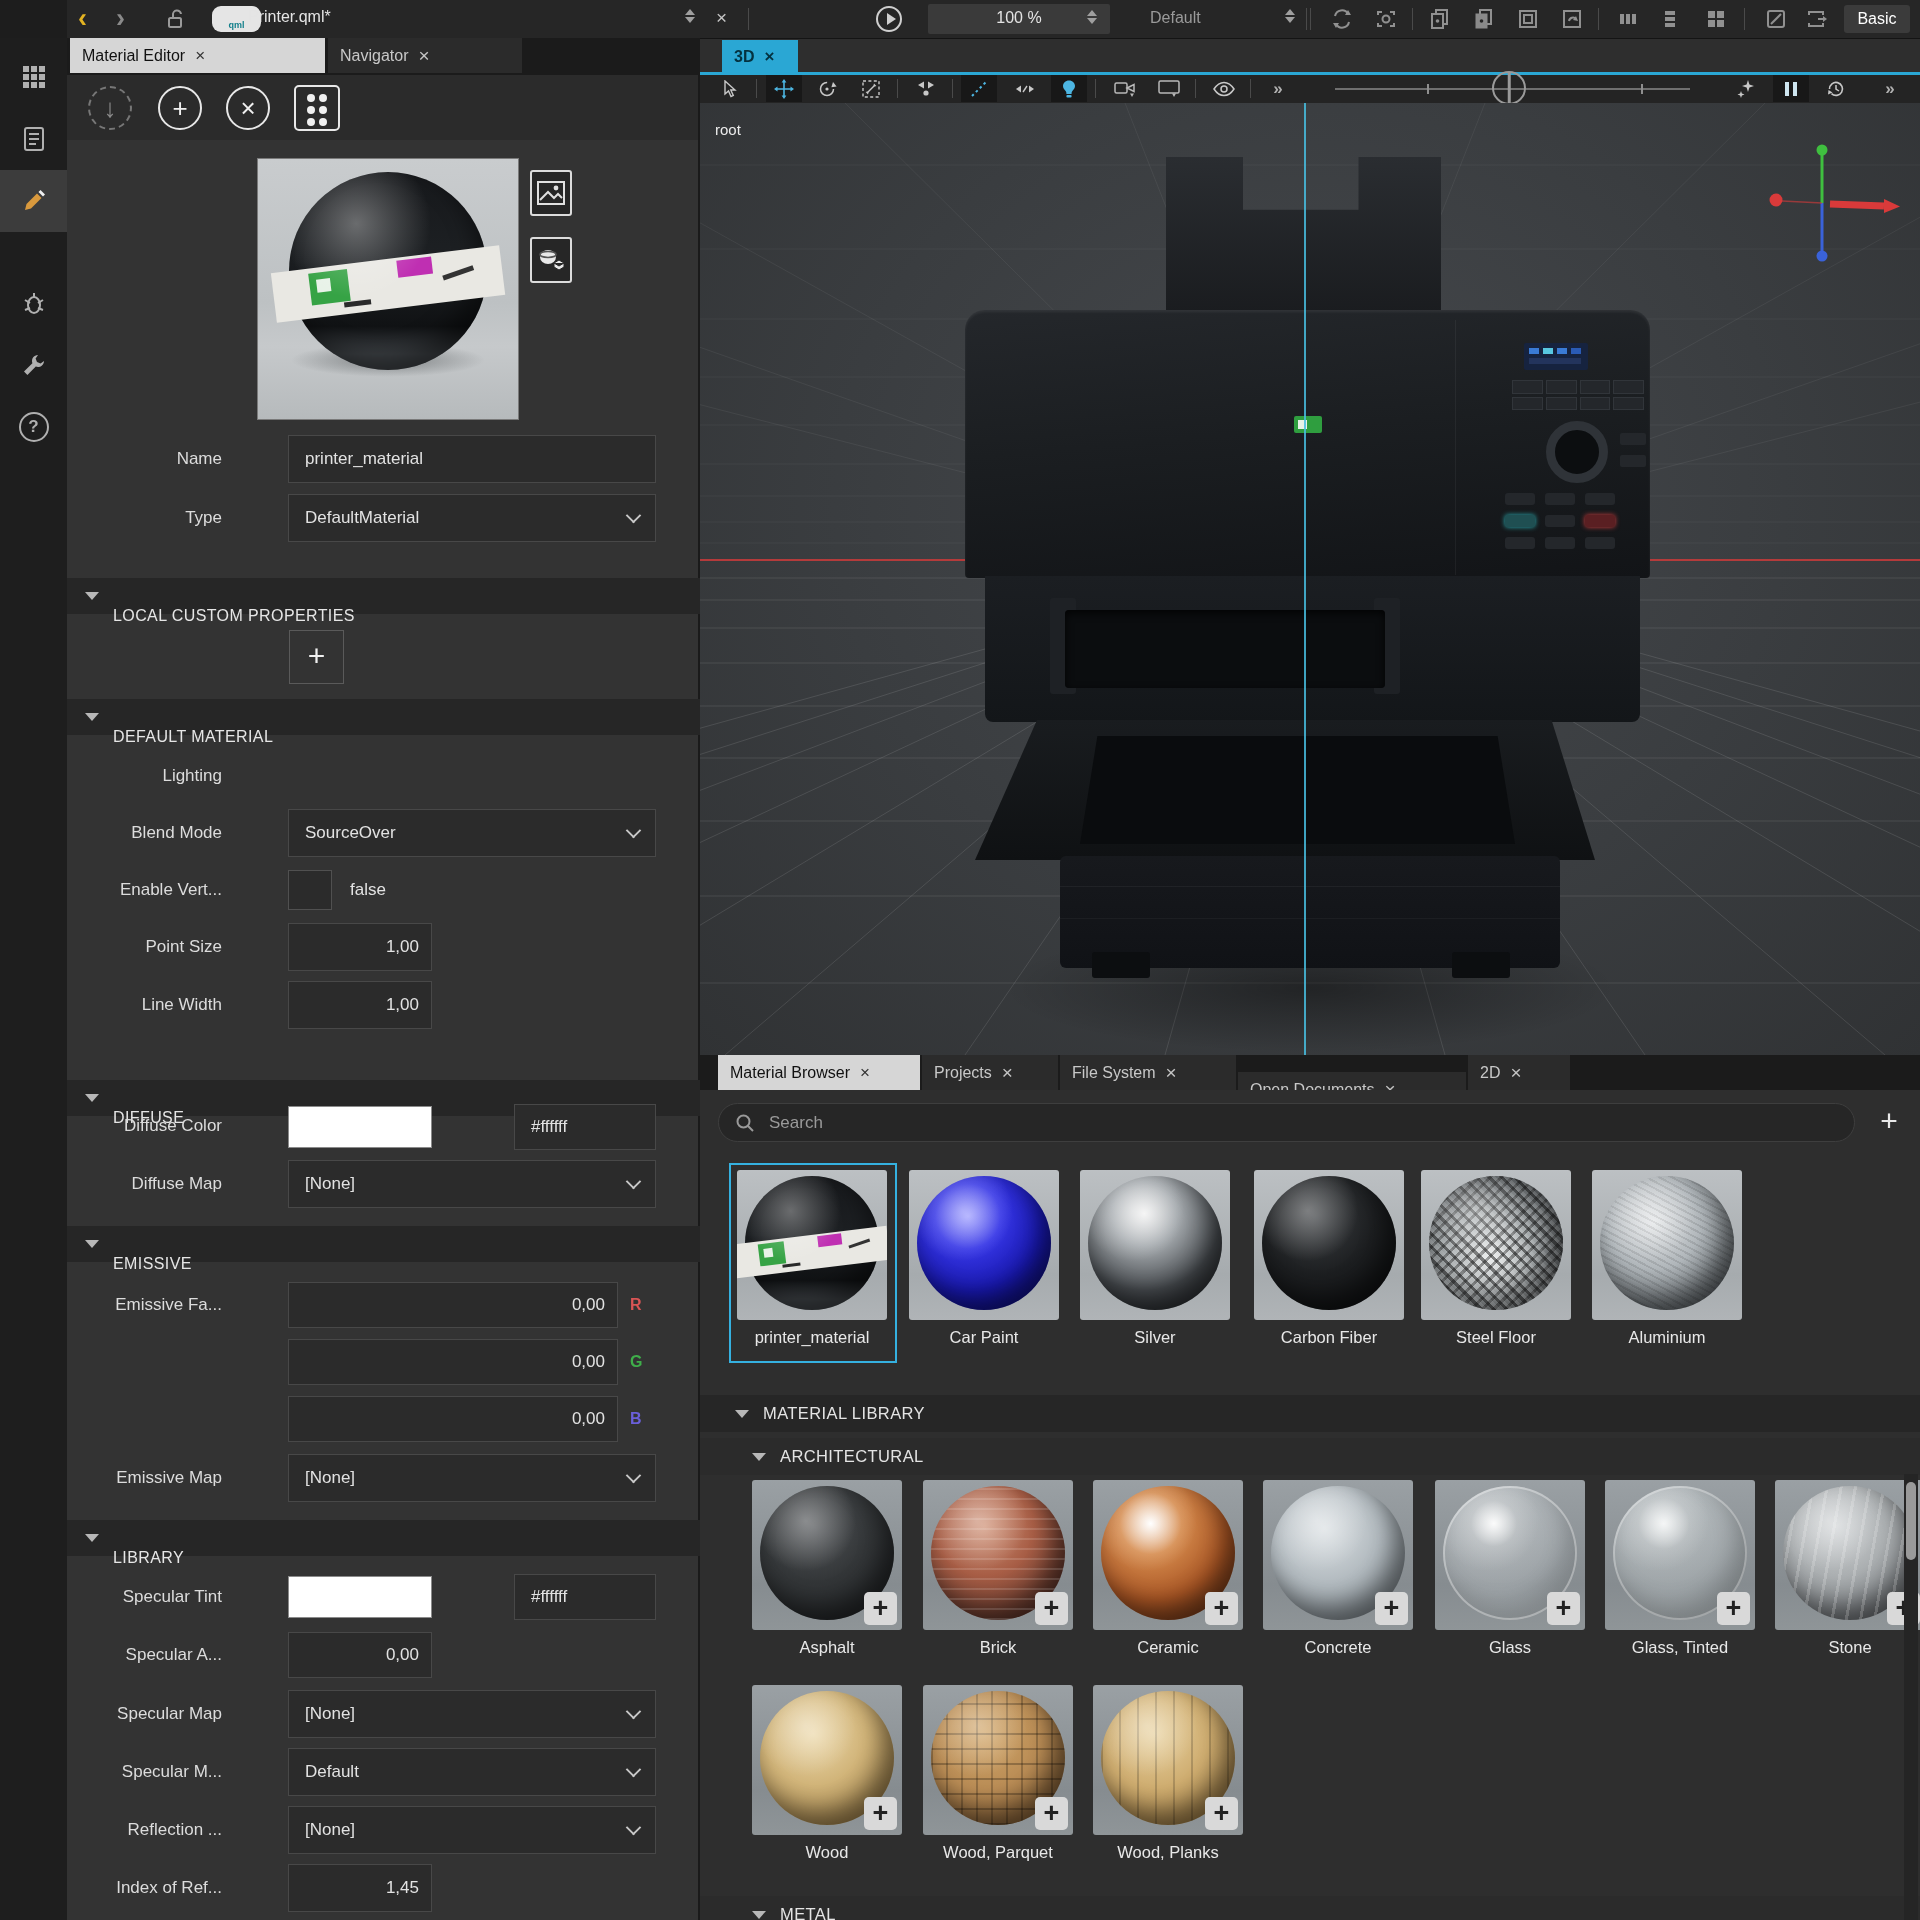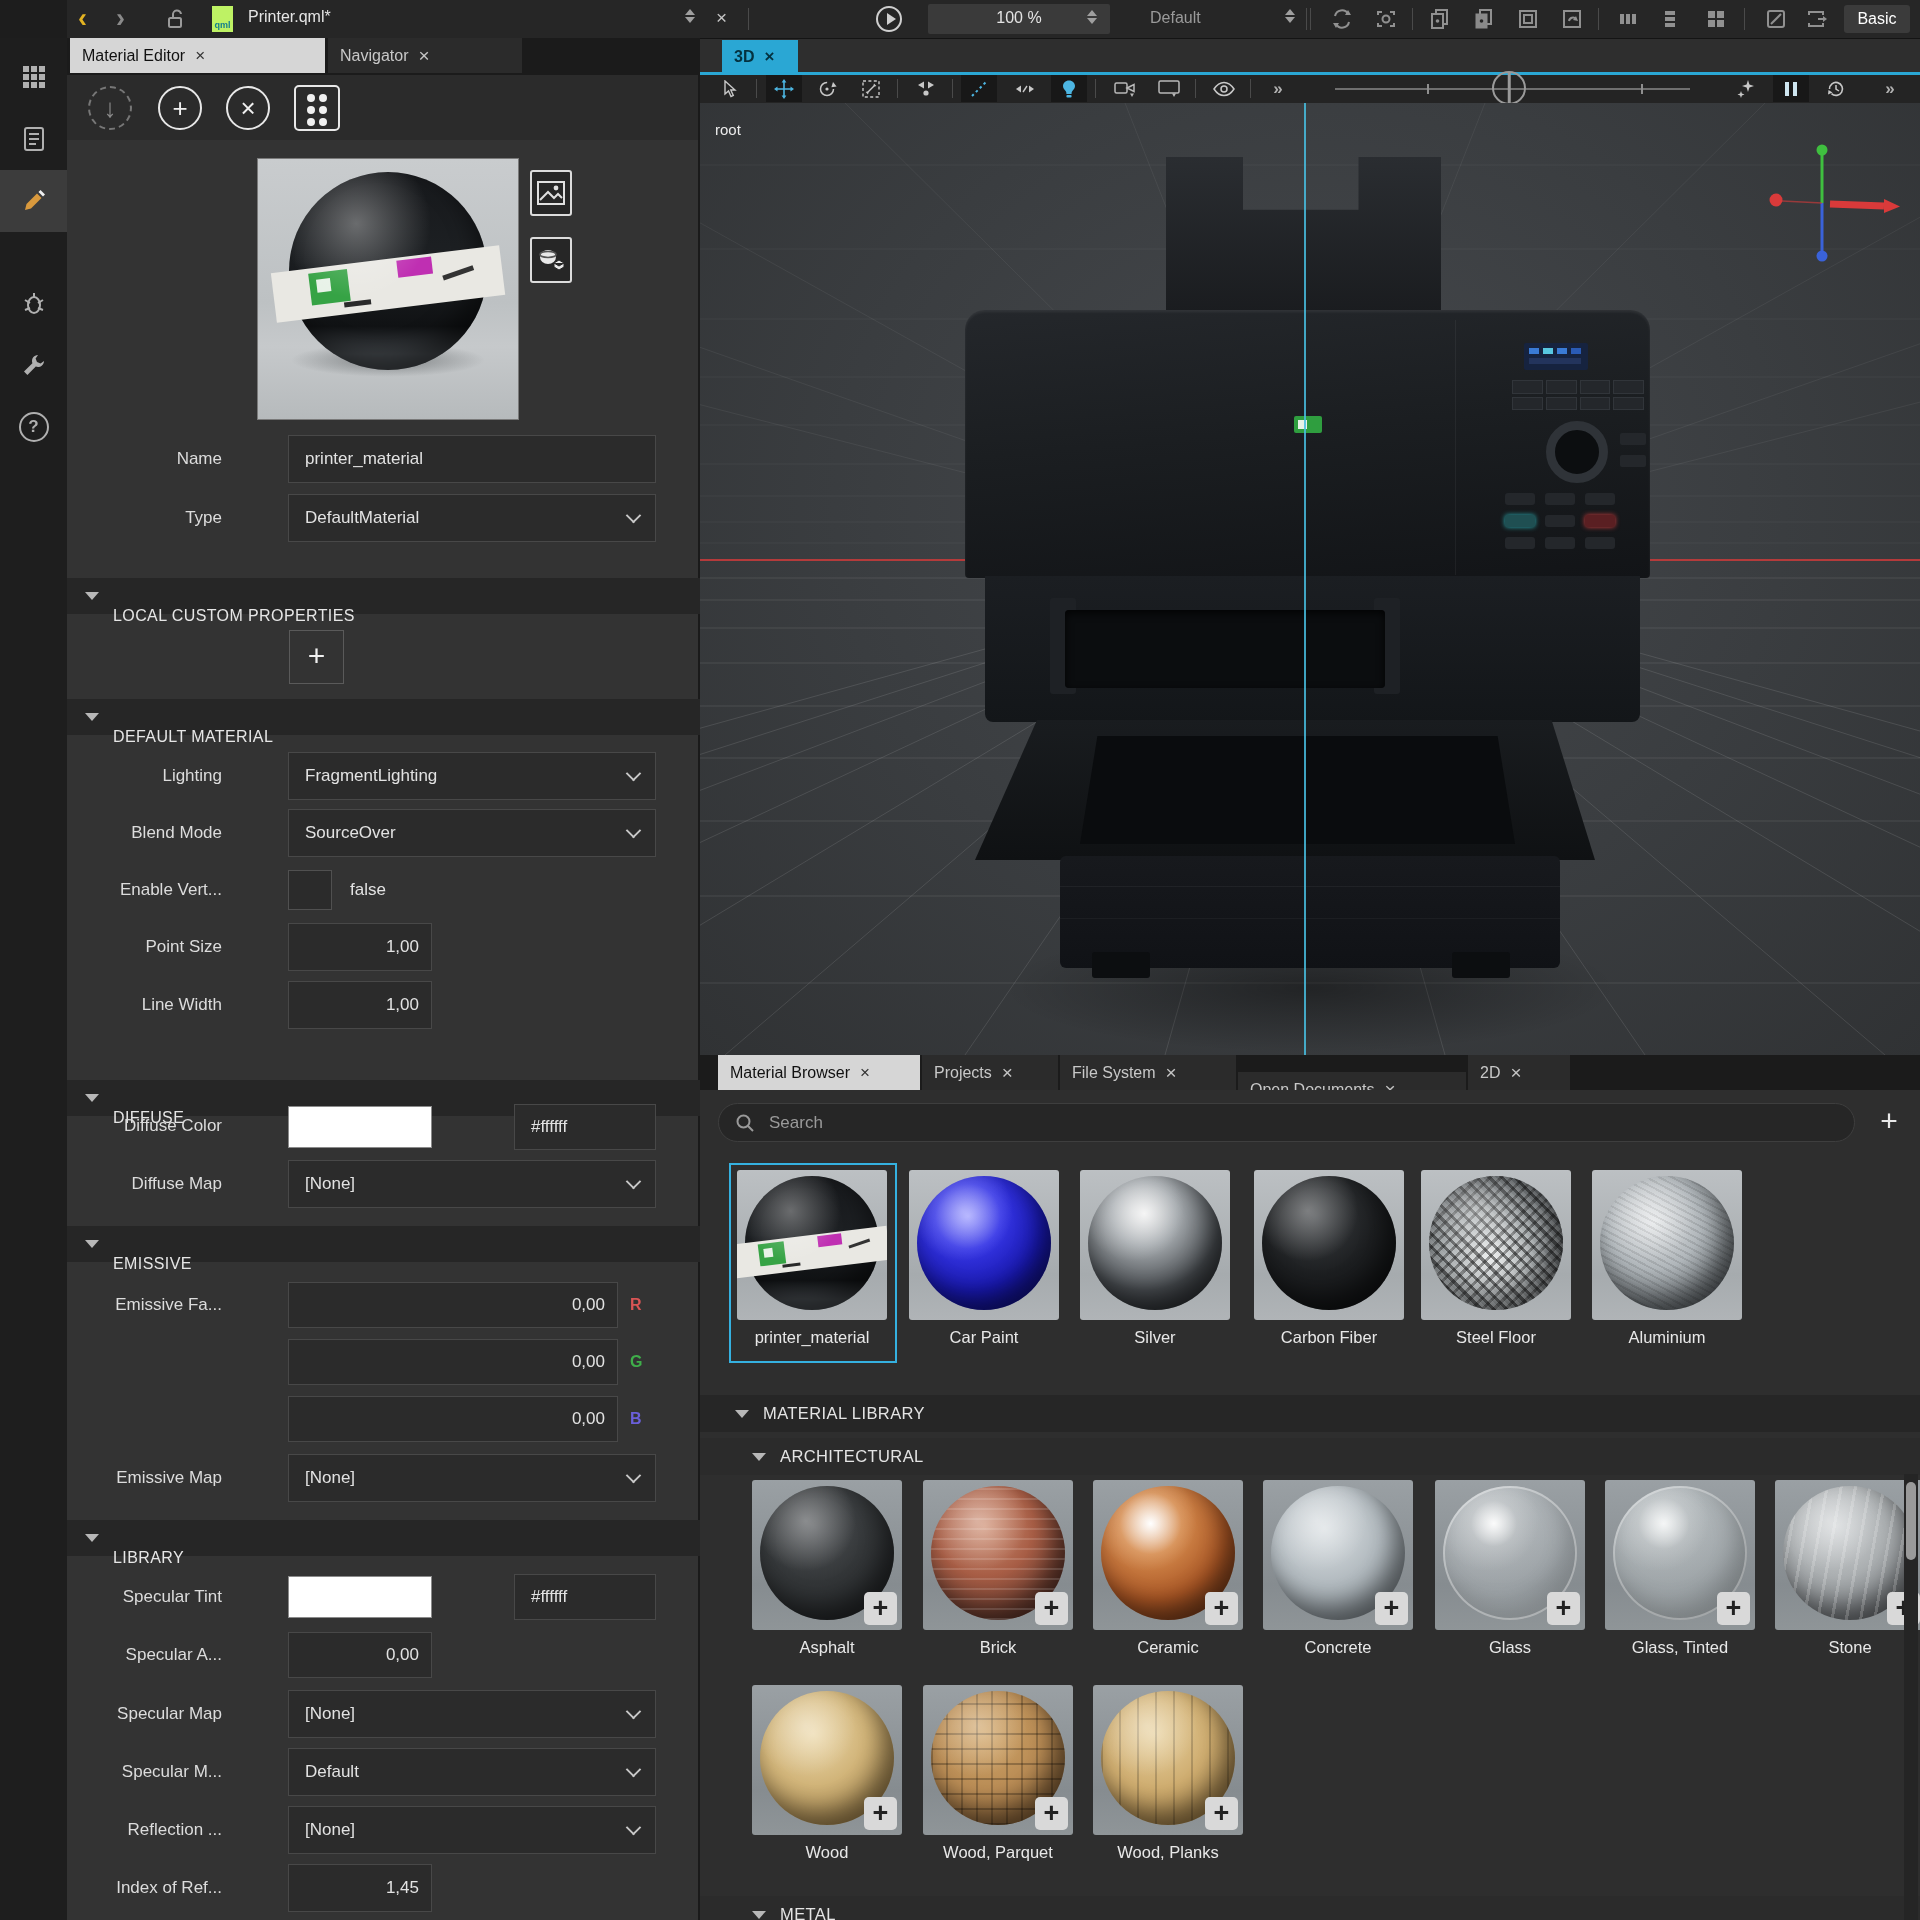--- a/index.html
+++ b/index.html
@@ -6,21 +6,21 @@
   .stage { position:relative; width:1920px; height:1920px; overflow:hidden; background:#2e2e2e;
            font-family:"Liberation Sans", sans-serif; color:#d8d8d8; }
   .abs { position:absolute; }
 
   
   .titlebar { left:0; top:0; width:1920px; height:38px; background:#262626; border-bottom:1px solid #141414; }
   .tb-txt { position:absolute; font-size:16px; color:#e4e4e4; }
   .tb-dim { color:#9a9a9a; }
   .chev-back { color:#e3b322; font-size:27px; font-weight:bold; line-height:26px; }
   .chev-fwd  { color:#8a8a8a; font-size:27px; font-weight:bold; line-height:26px; }
-  .qml-icon { width:21px; height:26px; background:#bef264; border-radius:0; position:absolute; }
+  .qml-icon { width:21px; height:26px; background:#e5e5e5; border-radius:9px; position:absolute;padding-left:28px; }
   .qml-icon span { position:absolute; left:0; right:0; bottom:2px; text-align:center; font-size:9px; font-weight:bold; color:#14808c; }
   .stepper { position:absolute; width:12px; }
   .stepper i { display:block; width:0; height:0; border-left:5px solid transparent; border-right:5px solid transparent; margin:2px auto; }
   .stepper .up { border-bottom:6px solid #9f9f9f; }
   .stepper .dn { border-top:6px solid #9f9f9f; }
   .vsep { position:absolute; width:1px; background:#4a4a4a; }
   .zoomfield { position:absolute; background:#3a3a3a; border-radius:2px; }
   .zoomfield .val { position:absolute; width:100%; text-align:center; font-size:16px; color:#e4e4e4; top:5px; }
   .playbtn { position:absolute; width:26px; height:26px; border:2px solid #cfcfcf; border-radius:50%; box-sizing:border-box; }
   .playbtn i { position:absolute; left:9px; top:5px; border-left:9px solid #cfcfcf; border-top:6px solid transparent; border-bottom:6px solid transparent; }
@@ -375,24 +375,20 @@
       <span class="txt">LOCAL CUSTOM PROPERTIES</span>
     </div>
     <div class="plusbtn" style="top:555px;">+</div>
 
     <div class="sect" style="top:624px;">
       <span class="tri"></span>
       <span class="txt">DEFAULT MATERIAL</span>
     </div>
 
     <div class="rlabel" style="top:677px;height:48px;line-height:48px;">Lighting</div>
-    <div class="field dd" style="top:677px;height:48px;">
-      <div class="val">FragmentLighting</div>
-        <span class="chevd"></span>
-    </div>
     <div class="rlabel" style="top:734px;height:48px;line-height:48px;">Blend Mode</div>
     <div class="field dd" style="top:734px;height:48px;">
       <div class="val">SourceOver</div>
         <span class="chevd"></span>
     </div>
     <div class="rlabel" style="top:791px;height:48px;line-height:48px;">Enable Vert...</div>
     <div class="checkbox" style="top:795px;height:40px;"></div>
     <div class="cbval" style="top:791px;height:48px;line-height:48px;">false</div>
     <div class="rlabel" style="top:848px;height:48px;line-height:48px;">Point Size</div>
     <div class="field num" style="top:848px;height:48px;">

